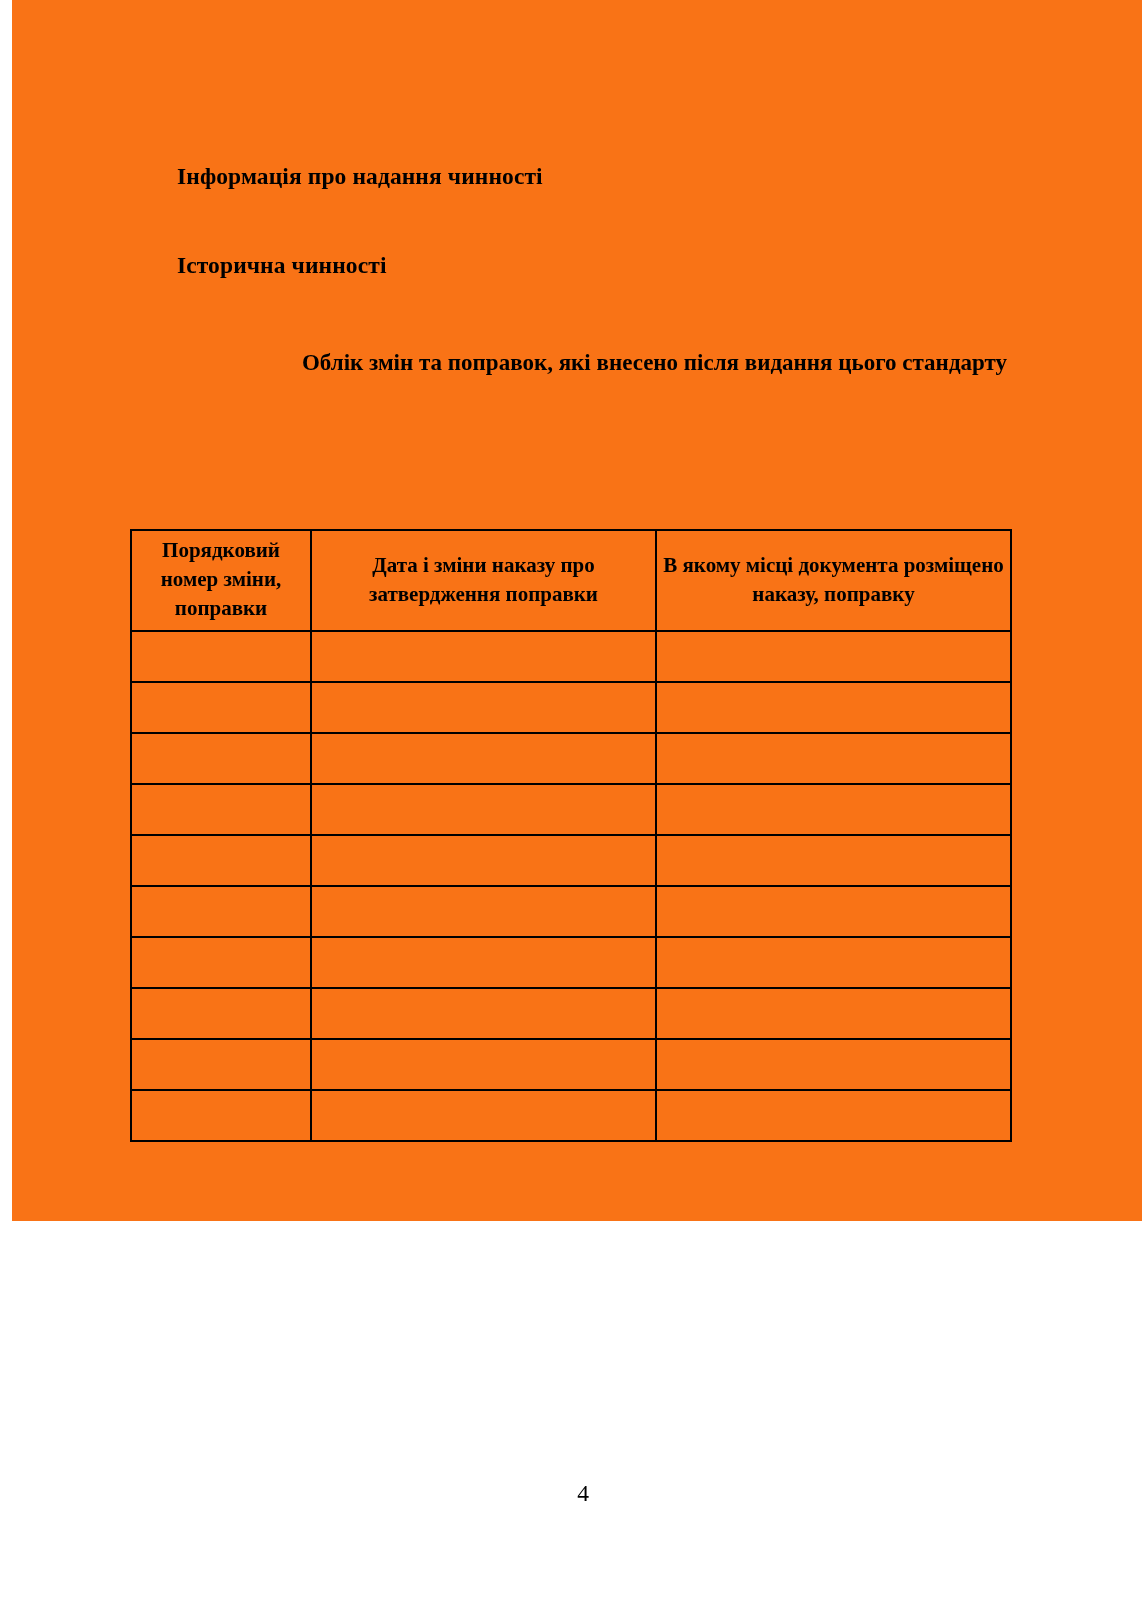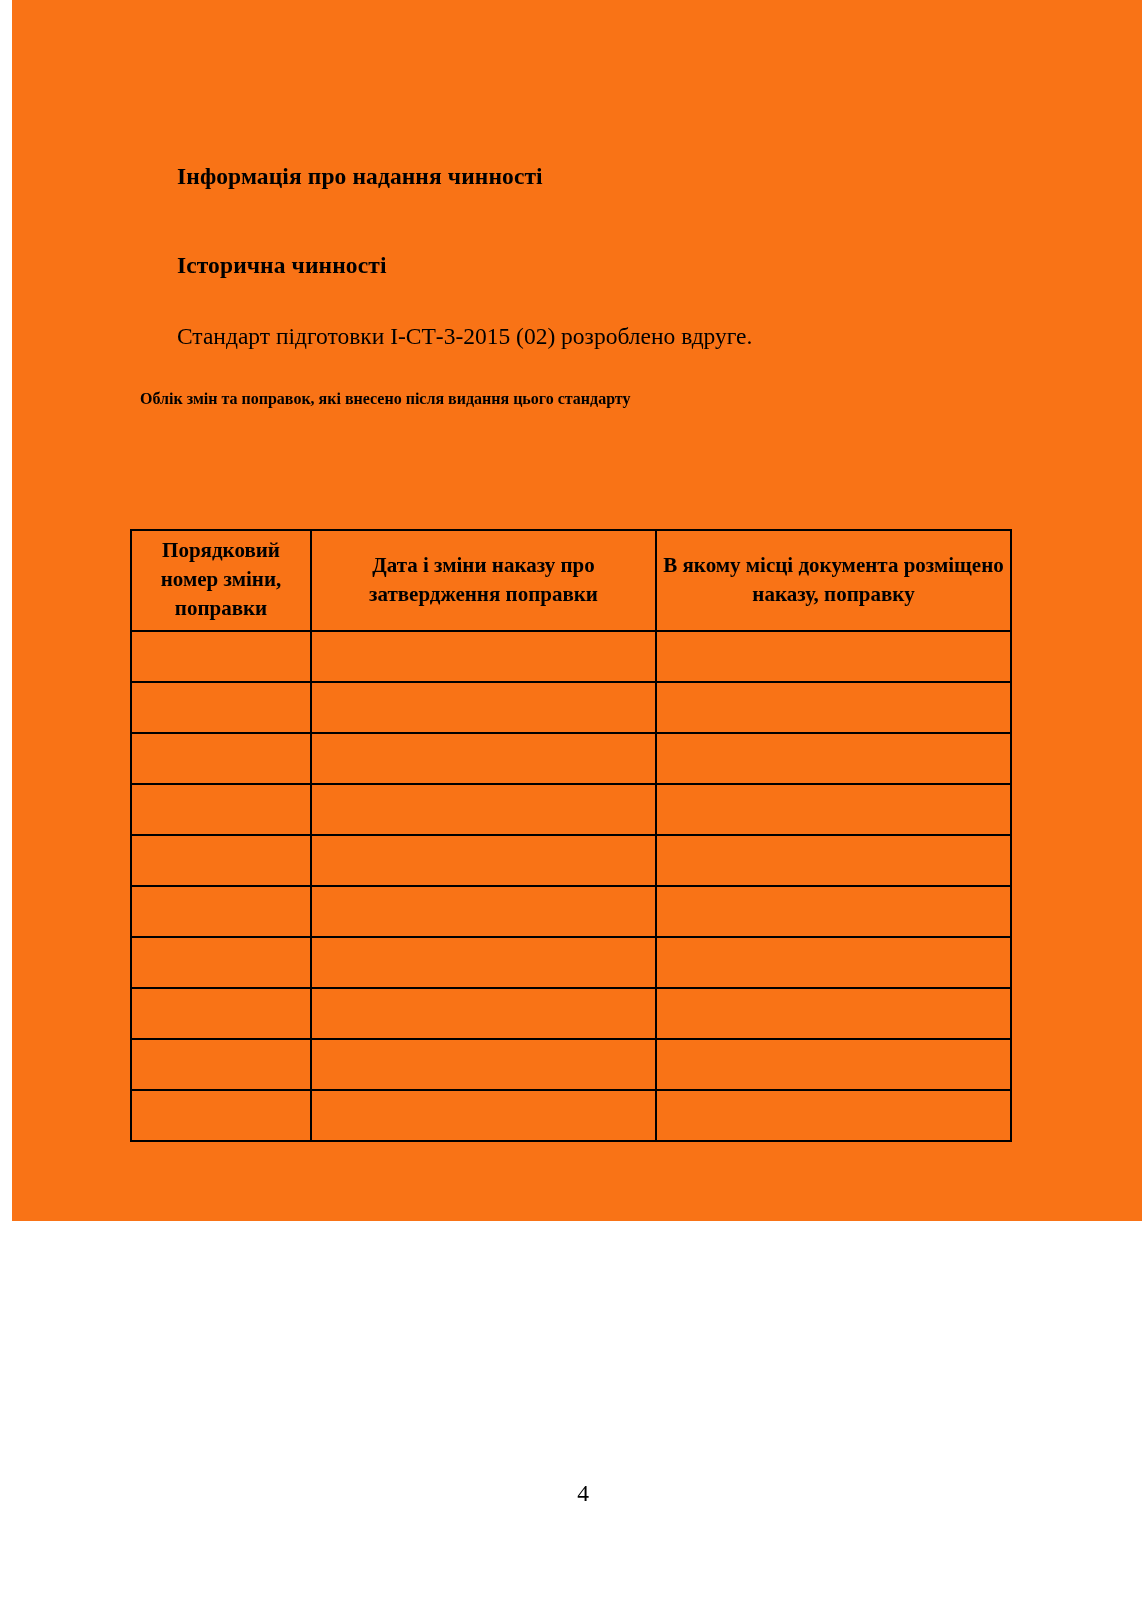--- a/index.html
+++ b/index.html
@@ -51,24 +51,24 @@
   }
   .para.last-line-natural {
     text-align-last: left;
   }
 
   .spacer-lg { height: 56px; }
   .spacer-md { height: 36px; }
   .spacer-sm { height: 30px; }
 
   .table-caption {
-    font-size: 16px;
+    font-size: 23px;
     font-weight: bold;
     line-height: 30px;
-    text-align: left;
+    text-align: right;
     margin: 0;
     white-space: nowrap;
   }
 
   
   .changes-table-wrap {
     position: absolute;
     left: 118px;
     top: 529px;
     width: 880px;
@@ -125,21 +125,20 @@
 
     <h2 class="heading">Інформація про надання чинності</h2>
 
 
     <div class="spacer-lg"></div>
 
     <h2 class="heading">Історична чинності</h2>
 
     <div class="spacer-md"></div>
 
-    <p class="para last-line-natural">Стандарт підготовки I-СТ-3-2015 (02) розроблено вдруге.</p>
 
     <div class="spacer-sm"></div>
 
     <p class="table-caption">Облік змін та поправок, які внесено після видання цього стандарту</p>
 
   </div>
 
   <div class="changes-table-wrap">
     <table class="changes-table">
       <colgroup>

